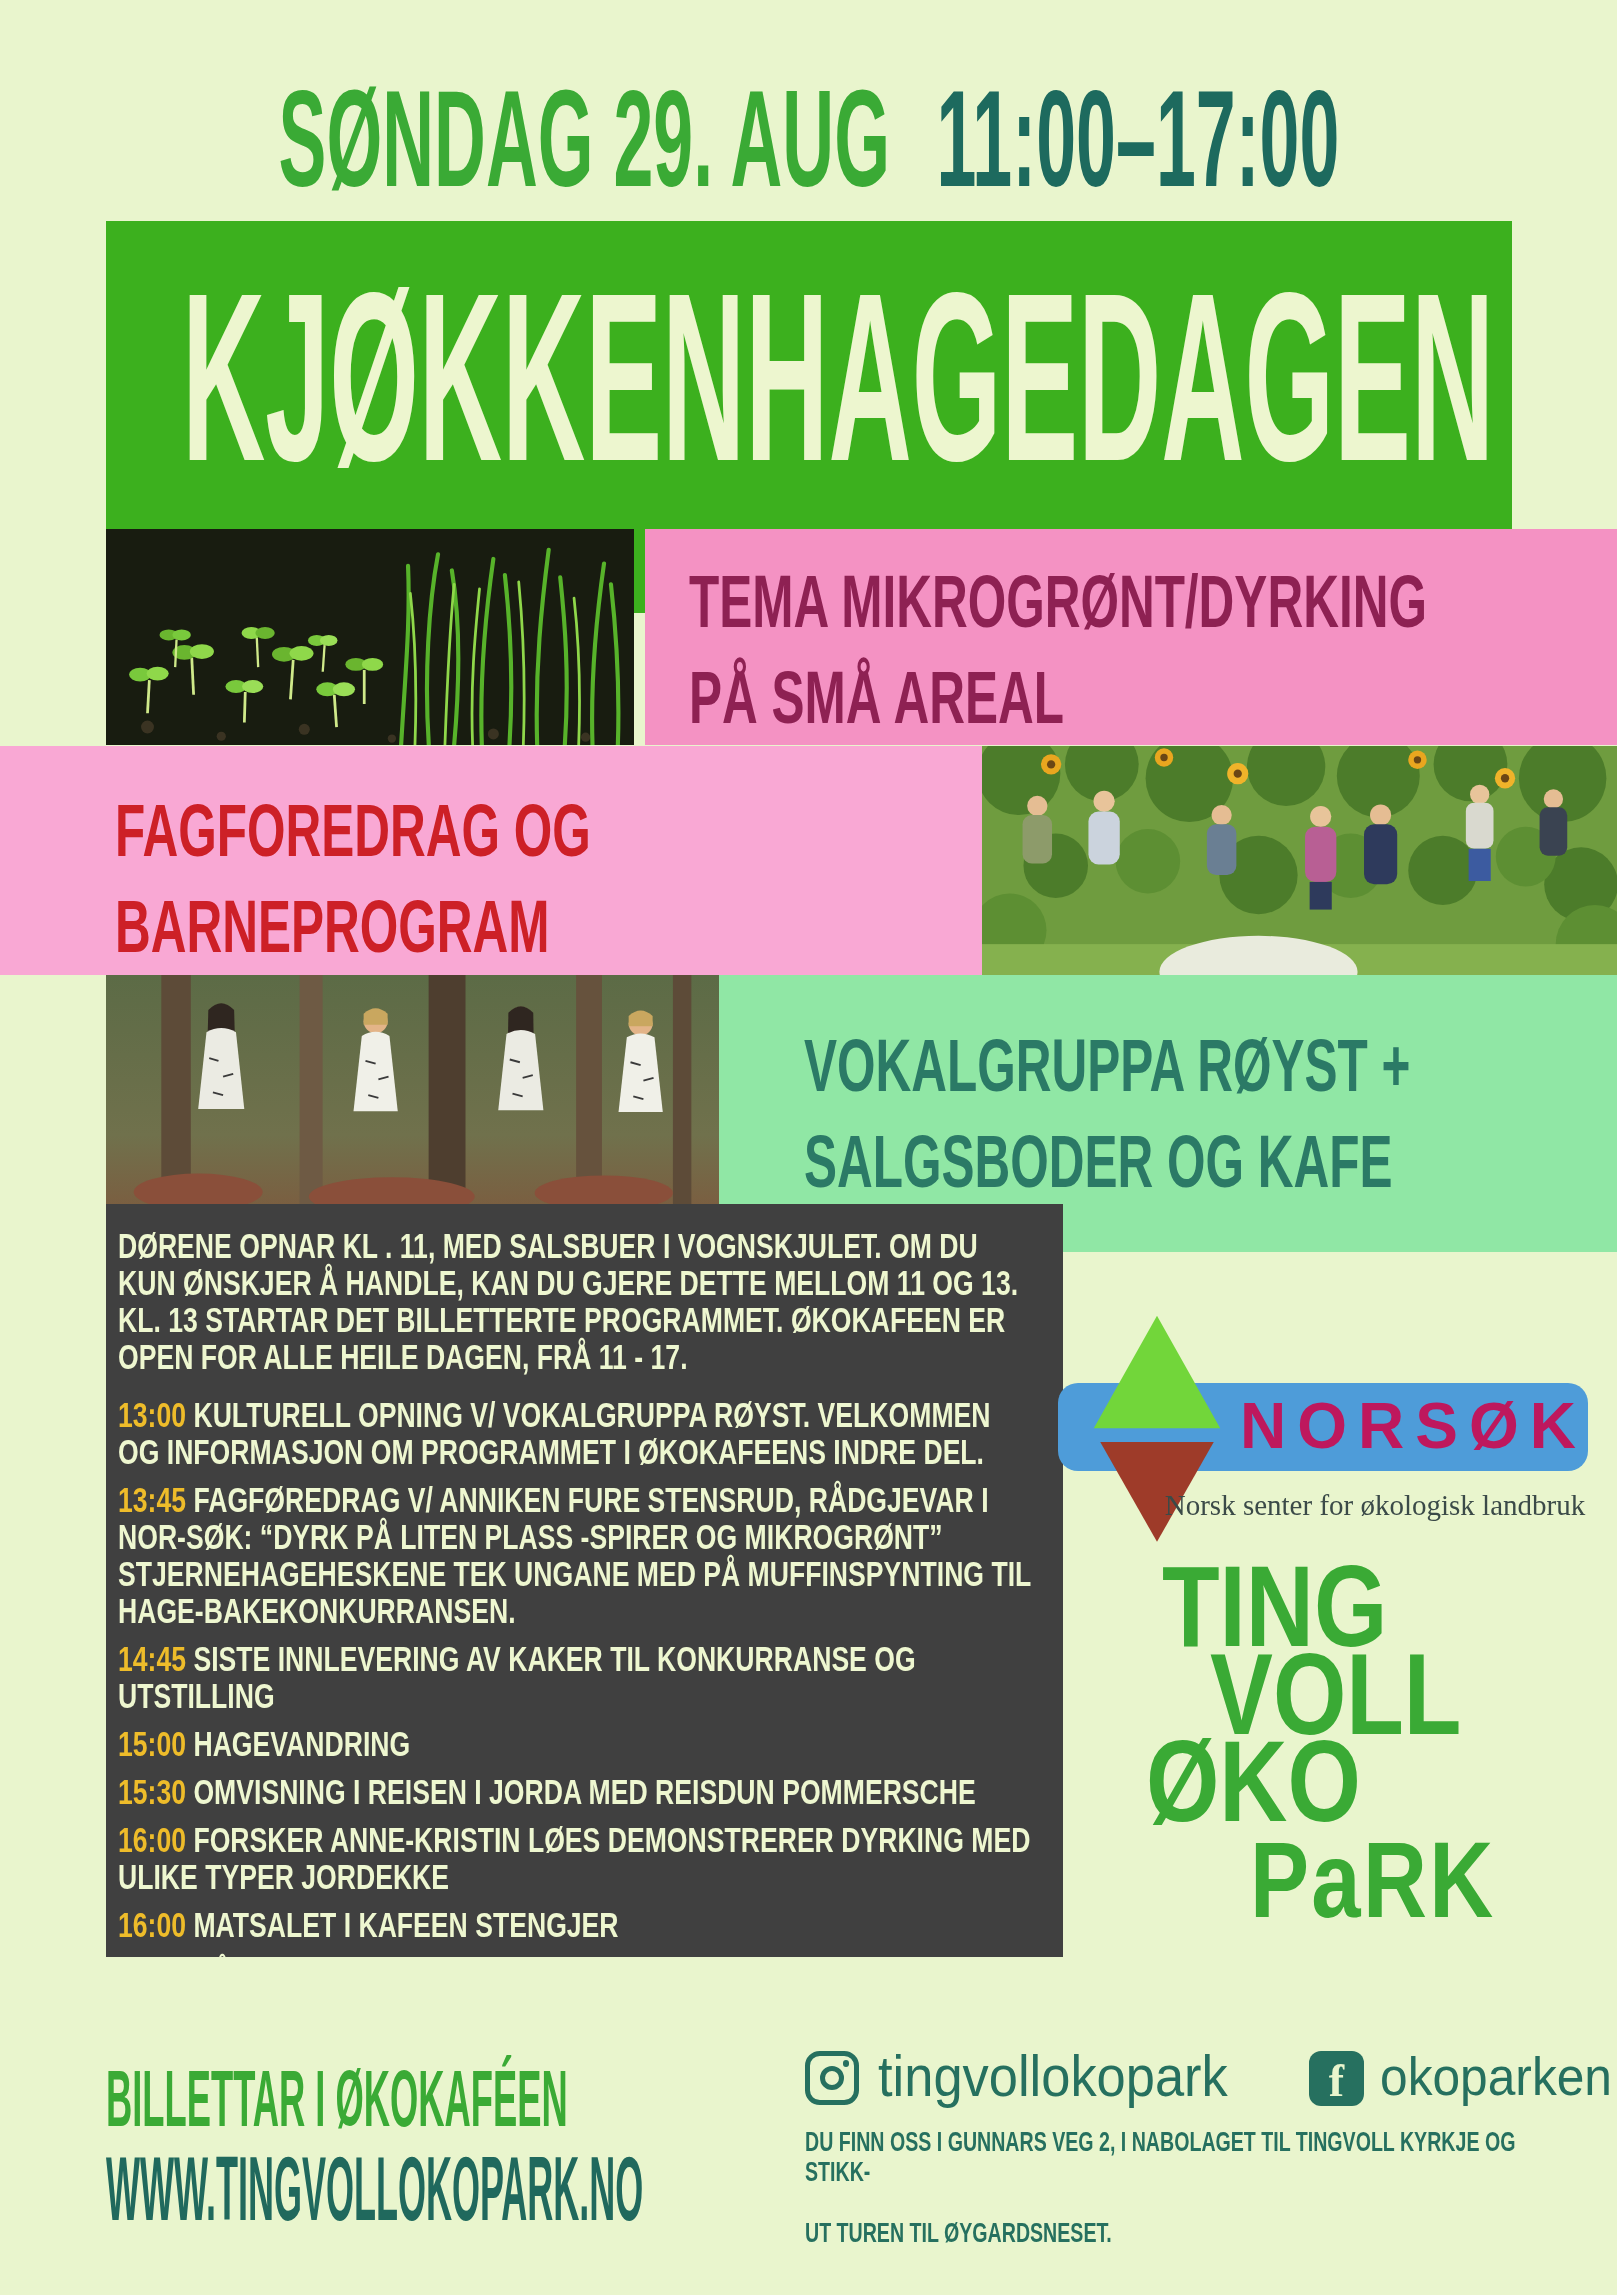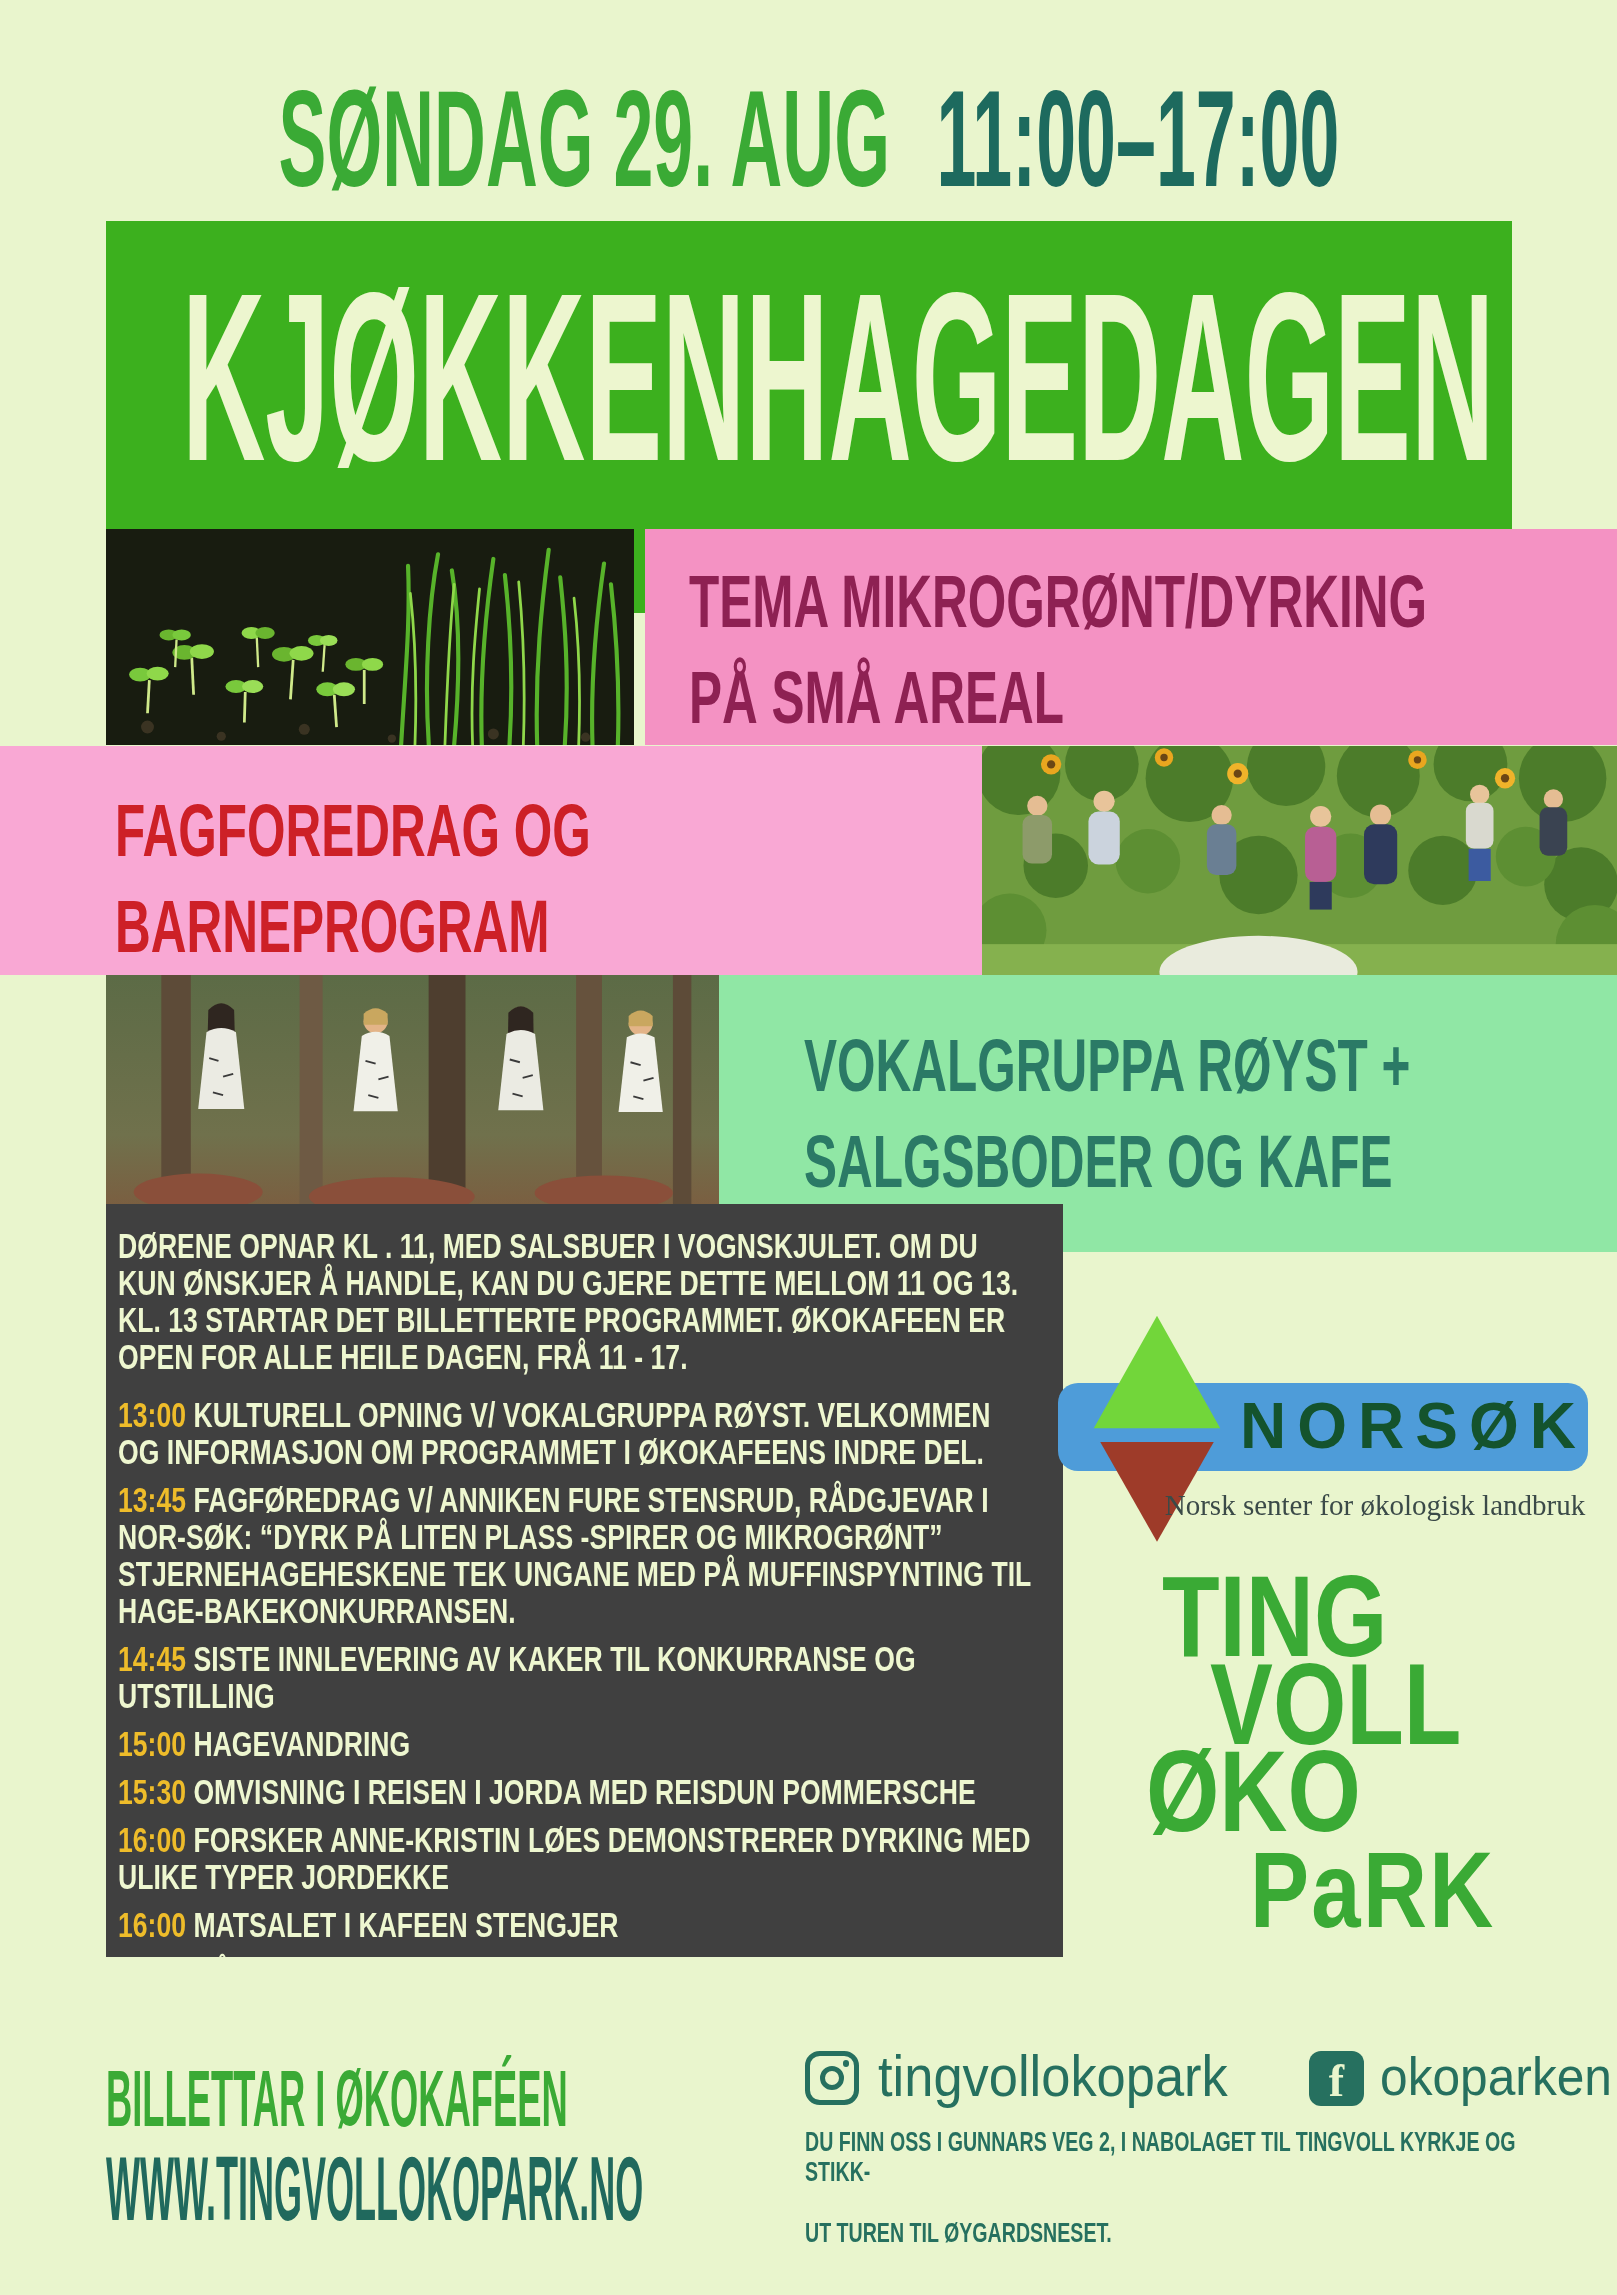--- a/index.html
+++ b/index.html
@@ -43,25 +43,25 @@
                  font-size:35px;line-height:37px;font-weight:bold;color:#eef7d0;}
   .prog-intro{margin-bottom:21px;}
   .prog-item{margin-bottom:11px;}
   .prog-item .time{color:#eebc2a;}
 
   
   .norsok{left:1058px;top:1312px;width:530px;height:240px;}
   .n-bar{position:absolute;left:0;top:71px;width:530px;height:88px;background:#4e9cd9;border-radius:20px;}
   .n-diamond{position:absolute;left:32px;top:0;width:134px;height:233px;}
   .n-name{position:absolute;left:182px;top:82px;font-size:64px;line-height:65px;
-          font-weight:bold;color:#14532d;letter-spacing:11px;white-space:nowrap;}
+          font-weight:bold;color:#be185d;letter-spacing:11px;white-space:nowrap;}
   .n-tag{position:absolute;right:2.8px;top:177px;font-size:29px;color:#3b4a48;white-space:nowrap;font-family:Liberation Serif, serif;}
 
   
-  .okologo{left:1125px;top:1549px;width:489px;height:406px;color:#3aaa35;font-weight:bold;margin-top:10px;}
+  .okologo{left:1125px;top:1549px;width:489px;height:406px;color:#3aaa35;font-weight:bold;}
   .okologo .w{position:absolute;white-space:nowrap;transform:scaleX(.82);transform-origin:0 0;
               line-height:1;}
   .w1{left:37px;top:0;font-size:115px;}
   .w2{left:85px;top:88px;font-size:115px;}
   .w3{left:21px;top:175px;font-size:115px;}
   .w4{left:125px;top:277px;font-size:108px;letter-spacing:2.8px;}
 
   
   .footer-tickets{left:106px;top:2058px;font-size:79px;line-height:81px;font-weight:bold;
                   color:#3aaa35;white-space:nowrap;transform:scaleX(.46);transform-origin:0 0;}

